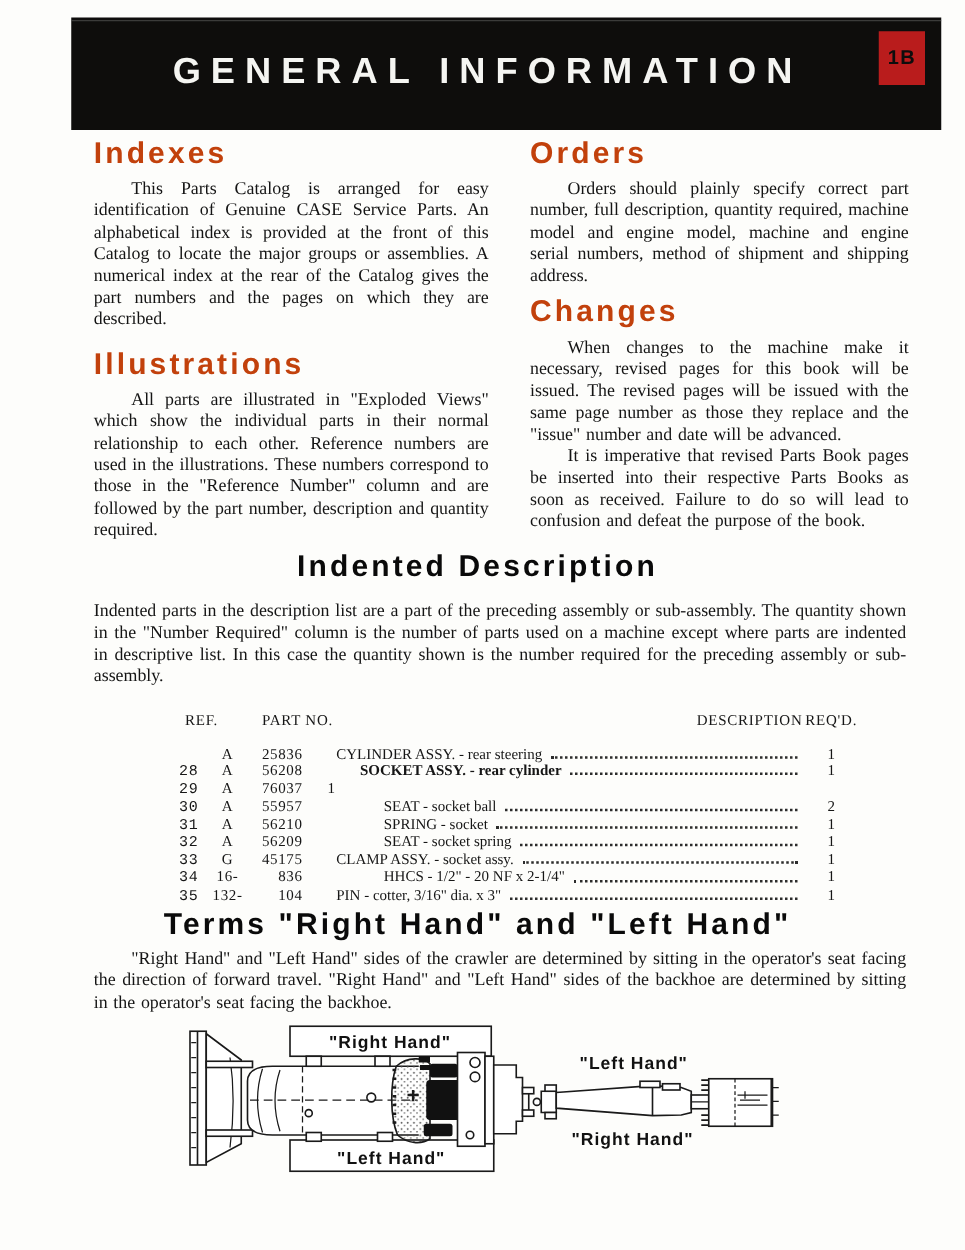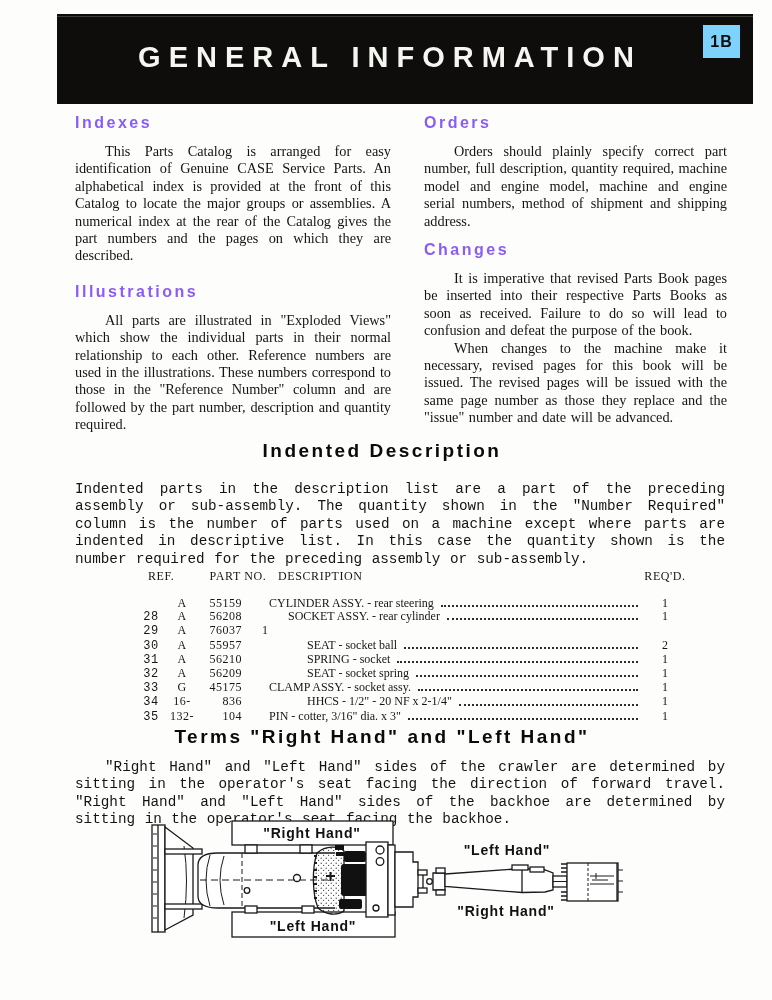--- a/index.html
+++ b/index.html
@@ -13,60 +13,60 @@
   
   .header-bar{position:absolute;left:57px;top:14px;width:696px;height:90px;background:#0e0d0c;}
   .header-bar:before{content:"";position:absolute;left:0;top:2px;width:100%;height:1px;background:#5a5a5a;opacity:.6;}
   .header-title{
     position:absolute;left:0;right:30px;top:50%;transform:translateY(-54%);
     text-align:center;color:#f5f5f2;
     font-family:"Liberation Sans", sans-serif;font-weight:bold;
     font-size:29px;letter-spacing:8px;white-space:nowrap;
   }
   .page-tab{
-    position:absolute;top:11px;right:13px;width:37px;height:33px;background:#7dd3fc;
+    position:absolute;top:11px;right:13px;width:37px;height:43px;background:#b91c1c;
     display:flex;align-items:center;justify-content:center;
     font-family:"Liberation Sans", sans-serif;font-weight:bold;font-size:16px;color:#0d0d0d;
     letter-spacing:1px;
   }
 
   
   .columns{position:absolute;left:75px;top:112px;width:652px;display:flex;gap:33px;}
   .col{flex:1;min-width:0;}
   .col.left{flex:0 0 316px;}
   h2.sec{
-    font-family:"Liberation Sans", sans-serif;font-weight:bold;color:#8b5cf6;
-    font-size:16px;letter-spacing:2.5px;margin:0 0 10px 0;line-height:21px;
+    font-family:"Liberation Sans", sans-serif;font-weight:bold;color:#c2410c;
+    font-size:24px;letter-spacing:2.5px;margin:0 0 10px 0;line-height:21px;
   }
   h2.sec.gap{margin-top:16px;}
   h2.sec.gap-sm{margin-top:9px;}
   p.body{
     font-size:14.3px;line-height:17.4px;text-align:justify;margin:0;
     text-indent:30px;word-spacing:1px;
   }
   p.body.noindent{text-indent:0;}
 
   
   .center-h{
     position:absolute;left:0;width:764px;text-align:center;
     font-family:"Liberation Sans", sans-serif;font-weight:bold;color:#0a0a0a;
-    font-size:19px;letter-spacing:2.5px;margin:0;
+    font-size:24px;letter-spacing:2.5px;margin:0;
   }
   #indented-heading{top:440px;}
   #terms-heading{top:726px;}
-  .wide-p{position:absolute;left:75px;width:650px;font-family:Liberation Mono, monospace;}
+  .wide-p{position:absolute;left:75px;width:650px;}
   #indented-paragraph{top:481px;}
   #terms-paragraph{top:759px;}
 
   
   .parts-table{position:absolute;left:138px;top:569px;width:550px;font-size:12px;color:#161616;}
   .t-head{display:flex;letter-spacing:.6px;}
   .h-ref{width:60px;padding-left:10px;box-sizing:border-box;}
   .h-part{width:80px;text-align:center;}
-  .h-desc{flex:1;text-align:left;}
+  .h-desc{flex:1;text-align:right;}
   .h-qty{width:46px;text-align:center;}
   .t-rows{margin-top:13px;}
   .t-row{display:flex;line-height:13.2px;align-items:baseline;}
   .c-ref{width:26px;text-align:center;letter-spacing:.5px;font-family:Liberation Mono, monospace;}
   .c-prefix{width:36px;text-align:center;letter-spacing:.5px;}
   .c-num{width:42px;text-align:right;letter-spacing:.5px;}
   .c-desc{flex:1;padding-left:27px;display:flex;align-items:center;min-width:0;}
   .desc-text{white-space:nowrap;}
   .leader{flex:1;min-width:12px;border-bottom:2px dotted #2c2c2c;margin:0 4px 3px 7px;align-self:flex-end;height:2px;}
   .c-qty{width:46px;text-align:center;}
@@ -92,53 +92,53 @@
     <div class="col left">
       <h2 class="sec">Indexes</h2>
       <p class="body">This Parts Catalog is arranged for easy identification of Genuine CASE Service Parts. An alphabetical index is provided at the front of this Catalog to locate the major groups or assemblies. A numerical index at the rear of the Catalog gives the part numbers and the pages on which they are described.</p>
       <h2 class="sec gap">Illustrations</h2>
       <p class="body">All parts are illustrated in "Exploded Views" which show the individual parts in their normal relationship to each other. Reference numbers are used in the illustrations. These numbers correspond to those in the "Reference Number" column and are followed by the part number, description and quantity required.</p>
     </div>
     <div class="col right">
       <h2 class="sec">Orders</h2>
       <p class="body">Orders should plainly specify correct part number, full description, quantity required, machine model and engine model, machine and engine serial numbers, method of shipment and shipping address.</p>
       <h2 class="sec gap-sm">Changes</h2>
+      <p class="body">When changes to the machine make it necessary, revised pages for this book will be issued. The revised pages will be issued with the same page number as those they replace and the "issue" number and date will be advanced.</p>
       <p class="body">It is imperative that revised Parts Book pages be inserted into their respective Parts Books as soon as received. Failure to do so will lead to confusion and defeat the purpose of the book.</p>
-      <p class="body">When changes to the machine make it necessary, revised pages for this book will be issued. The revised pages will be issued with the same page number as those they replace and the "issue" number and date will be advanced.</p>
     </div>
   </div>
 
   <h2 class="center-h" id="indented-heading">Indented Description</h2>
   <p class="body noindent wide-p" id="indented-paragraph">Indented parts in the description list are a part of the preceding assembly or sub-assembly. The quantity shown in the "Number Required" column is the number of parts used on a machine except where parts are indented in descriptive list. In this case the quantity shown is the number required for the preceding assembly or sub-assembly.</p>
 
   <div class="parts-table">
     <div class="t-head">
       <span class="h-ref">REF.</span>
       <span class="h-part">PART NO.</span>
       <span class="h-desc">DESCRIPTION</span>
       <span class="h-qty">REQ'D.</span>
     </div>
     <div class="t-rows" id="table-rows">
     <div class="t-row">
       <span class="c-ref"></span>
       <span class="c-prefix">A</span>
-      <span class="c-num">55159</span>
+      <span class="c-num">25836</span>
       <span class="c-desc">
         <span class="desc-text" style="padding-left: 0px;">CYLINDER ASSY. - rear steering</span>
         <span class="leader"></span>
       </span>
       <span class="c-qty">1</span>
     </div>
 
     <div class="t-row">
       <span class="c-ref">28</span>
       <span class="c-prefix">A</span>
       <span class="c-num">56208</span>
       <span class="c-desc">
-        <span class="desc-text" style="padding-left: 19px;">SOCKET ASSY. - rear cylinder</span>
+        <span class="desc-text" style="padding-left: 19px; font-weight: bold;">SOCKET ASSY. - rear cylinder</span>
         <span class="leader"></span>
       </span>
       <span class="c-qty">1</span>
     </div>
 
     <div class="t-row">
       <span class="c-ref">29</span>
       <span class="c-prefix">A</span>
       <span class="c-num">76037</span>
       <span class="c-qty">1</span>

